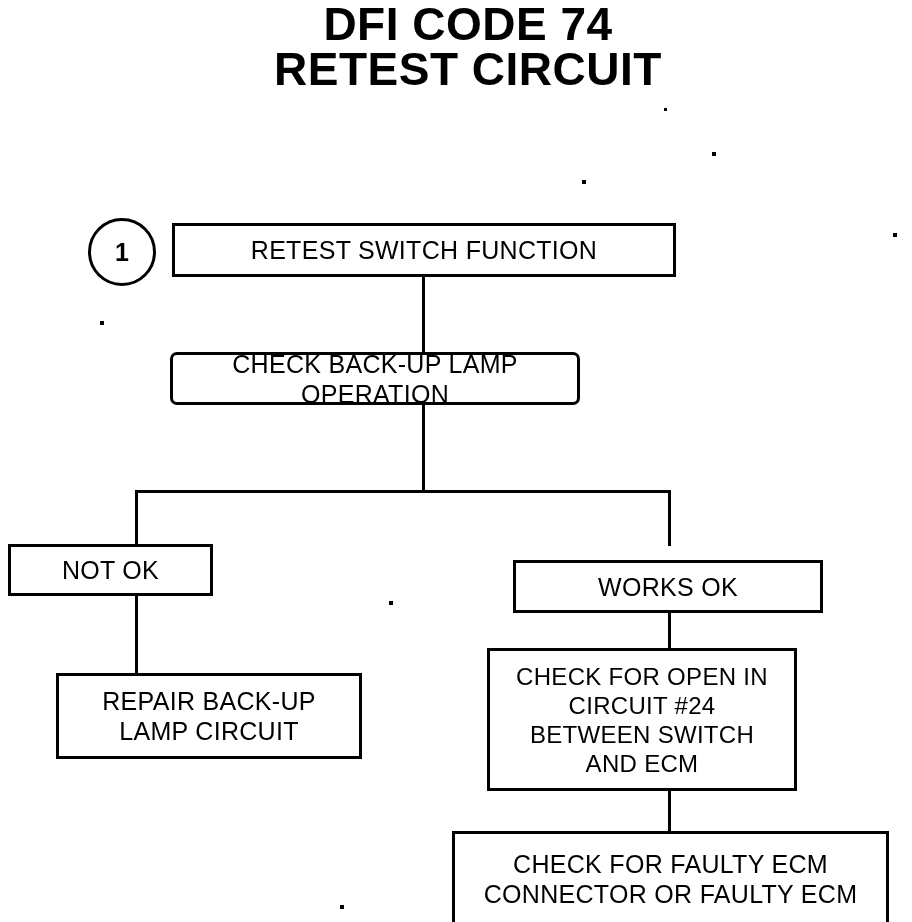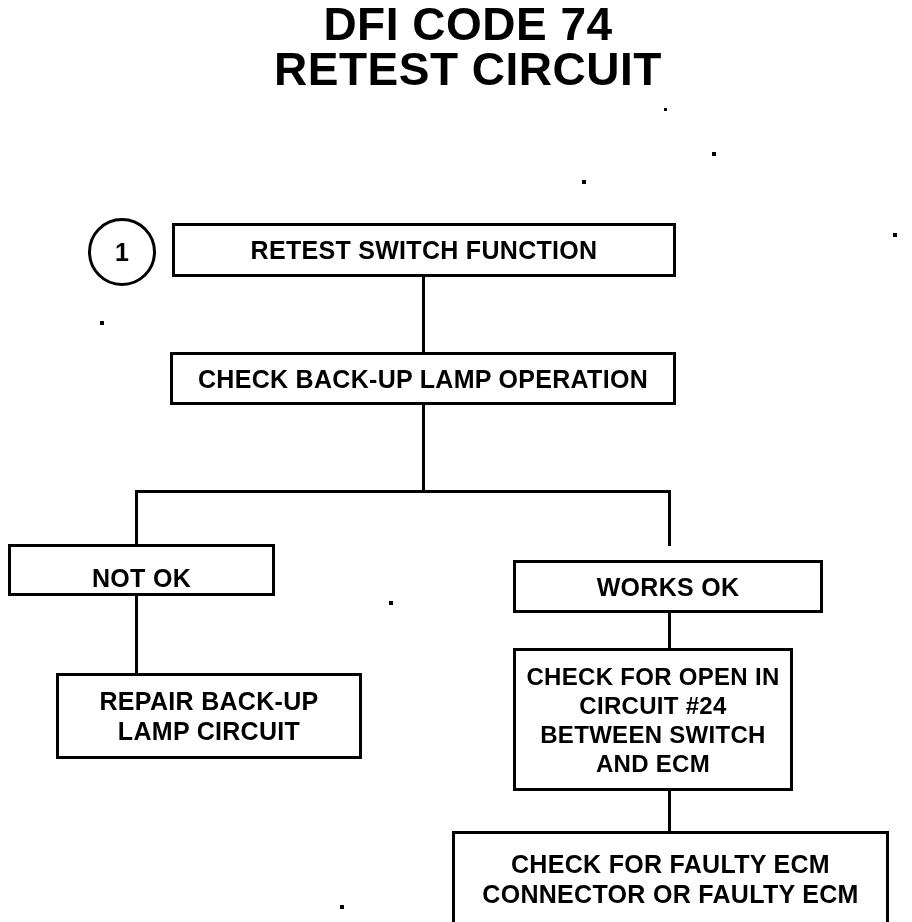--- a/index.html
+++ b/index.html
@@ -44,21 +44,21 @@
     box-sizing: border-box;
     border: 3px solid #000000;
     background: #ffffff;
     display: flex;
     align-items: center;
     justify-content: center;
     z-index: 3;
   }
   .node-text {
     font-family: "Liberation Sans", sans-serif;
-    font-weight: bold;
+    font-weight: normal;
     font-size: 25px;
     line-height: 30px;
     letter-spacing: 0.3px;
     text-align: center;
     white-space: pre-line;
     color: #000000;
   }
   .node-text.small {
     font-size: 24px;
     line-height: 29px;
@@ -135,38 +135,38 @@
   <div class="conn conn-v" style="left:668px; top:788px; height:46px;"></div>
 
   <div class="step-circle" style="left:88px; top:218px; width:68px; height:68px;">
     <span>1</span>
   </div>
 
   <div class="node" style="left:172px; top:223px; width:504px; height:54px;">
     <div class="node-text">RETEST SWITCH FUNCTION</div>
   </div>
 
-  <div class="node" style="left:170px; top:352px; width:506px; height:53px;">
+  <div class="node" style="left:170px; top:352px; width:410px; height:53px;border-radius:7px;">
     <div class="node-text">CHECK BACK-UP LAMP OPERATION</div>
   </div>
 
-  <div class="node" style="left:8px; top:544px; width:267px; height:52px;align-items:flex-end;">
+  <div class="node" style="left:8px; top:544px; width:205px; height:52px;">
     <div class="node-text">NOT OK</div>
   </div>
 
   <div class="node" style="left:513px; top:543px; width:310px; height:53px;margin-top:17px;">
     <div class="node-text">WORKS OK</div>
   </div>
 
   <div class="node" style="left:10px; top:673px; width:306px; height:86px;margin-left:46px;">
     <div class="node-text">REPAIR BACK-UP
 LAMP CIRCUIT</div>
   </div>
 
-  <div class="node" style="left:513px; top:648px; width:280px; height:143px;">
+  <div class="node" style="left:487px; top:648px; width:310px; height:143px;">
     <div class="node-text small">CHECK FOR OPEN IN
 CIRCUIT #24
 BETWEEN SWITCH
 AND ECM</div>
   </div>
 
   <div class="node" style="left:452px; top:831px; width:437px; height:96px;">
     <div class="node-text">CHECK FOR FAULTY ECM
 CONNECTOR OR FAULTY ECM</div>
   </div>

